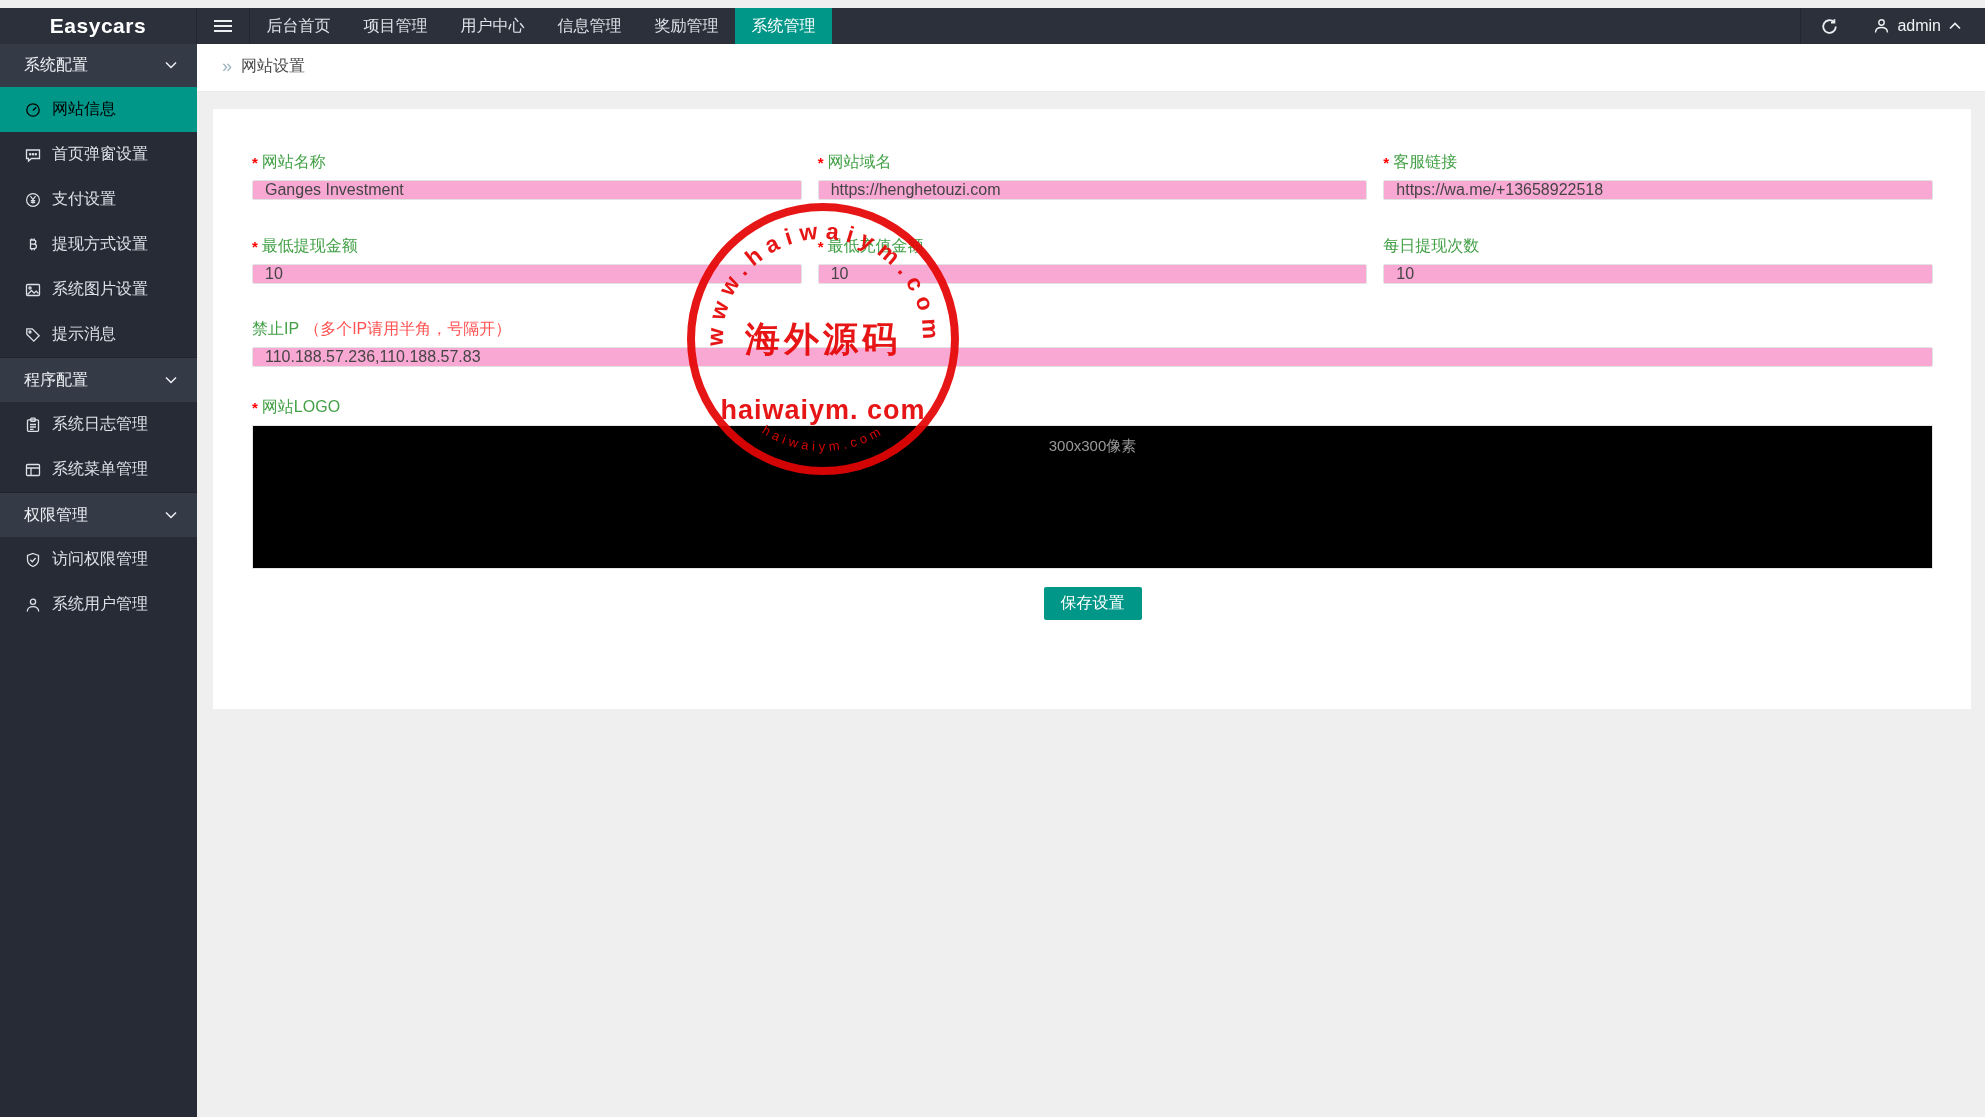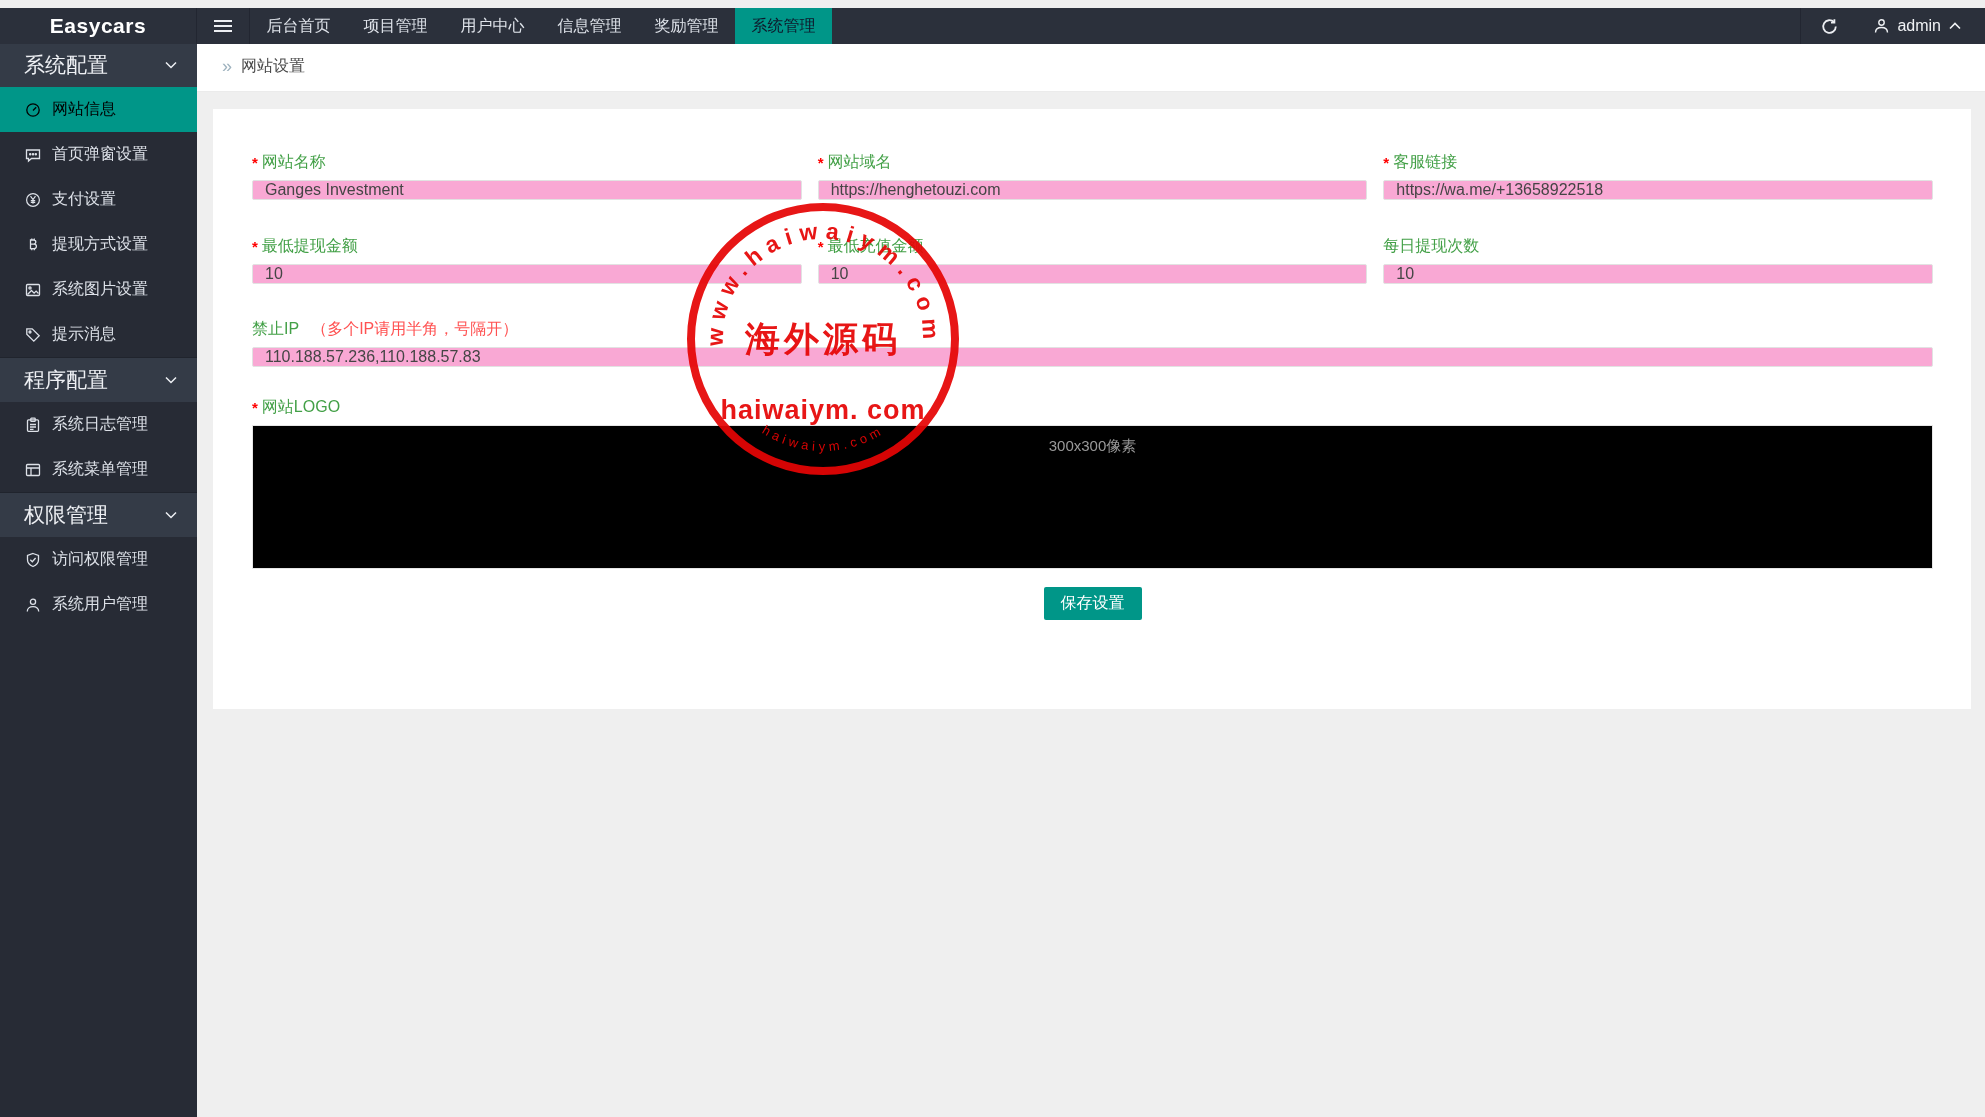--- a/index.html
+++ b/index.html
@@ -22,40 +22,40 @@
   }
   .burger {
     width:53px; display:flex; align-items:center; justify-content:center;
     border-right:1px solid #222631; cursor:pointer; color:#eceef2;
   }
   .topnav { display:flex; align-items:stretch; }
   .nav-item {
     width:97px; display:flex; align-items:center; justify-content:center;
     font-size:16px; color:#dfe3ea; cursor:pointer; text-decoration:none;
   }
-  .nav-item.active { background:#009688; color:#0f172a;text-align:right; }
+  .nav-item.active { background:#009688; color:#ffffff;text-align:right; }
   .top-right { margin-left:auto; display:flex; align-items:stretch; }
   .refresh {
     width:58px; display:flex; align-items:center; justify-content:center;
     border-left:1px solid #222631; cursor:pointer; color:#eceef2;
   }
   .user-box {
     display:flex; align-items:center; gap:8px; padding:0 24px 0 16px;
     font-size:16px; cursor:pointer; color:#f0f2f5;
   }
 
   
   .sidebar {
     position:absolute; top:42px; left:0; bottom:0; width:197px;
     background:#272b35; z-index:9;
   }
   .side-header {
     height:45px; background:#343b47; border-top:1px solid #20242d;
     display:flex; align-items:center; justify-content:space-between;
-    padding:0 20px 0 24px; color:#eef0f4; font-size:21px; cursor:pointer;
+    padding:0 20px 0 24px; color:#eef0f4; font-size:16px; cursor:pointer;
   }
   .side-item {
     height:45px; display:flex; align-items:center; gap:11px;
     padding-left:24px; color:#dde1e8; font-size:16px; cursor:pointer;
   }
   .side-item.active { background:#009688; color:#000000; }
   .side-icon { width:17px; display:flex; justify-content:center; }
 
   
   .main { position:absolute; left:197px; top:42px; right:0; bottom:0; background:#efefef; }
@@ -72,21 +72,21 @@
   }
   .grid3 { display:grid; grid-template-columns:1fr 1fr 1fr; column-gap:16px; }
   .mt36 { margin-top:36px; }
   .mt35 { margin-top:35px; }
   .mt30 { margin-top:30px; }
   .flabel {
     font-size:16px; color:#43a047; margin-bottom:7px;
     display:flex; align-items:center; white-space:nowrap;
   }
   .req { color:#ff0000; font-weight:bold; margin-right:4px; font-size:15px; }
-  .hint { color:#ff5252; margin-left:12px; }
+  .hint { color:#ff5252; margin-left:5px; }
   .txt {
     width:100%; height:20px; border:1px solid #e2e2e2; border-radius:2px;
     padding:0 12px; font-size:16px; color:#454545; background:#f9a8d4; outline:none;
     font-family:inherit;
   }
   .upload-box {
     margin-top:7px; height:144px; background:#000000; border:1px solid #e6e6e6;
     text-align:center; padding-top:11px; color:#999; font-size:15px; cursor:pointer;
   }
   .btn-save {

